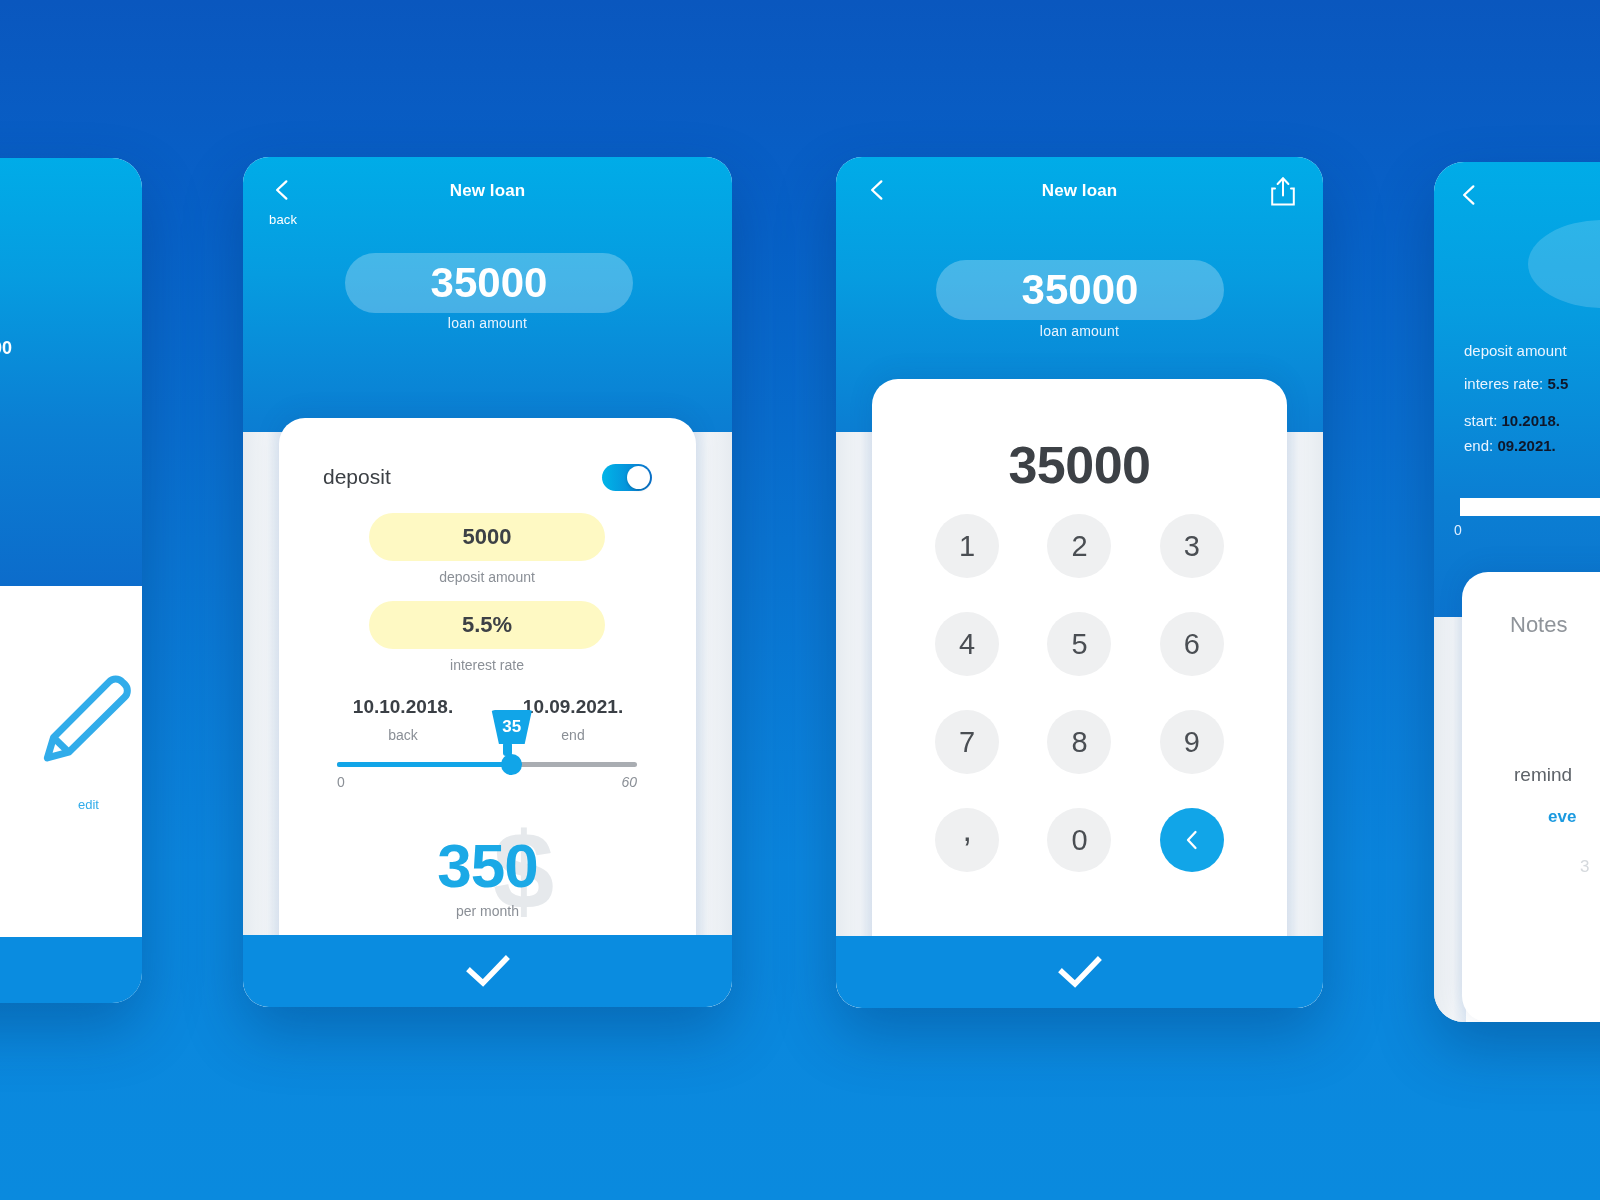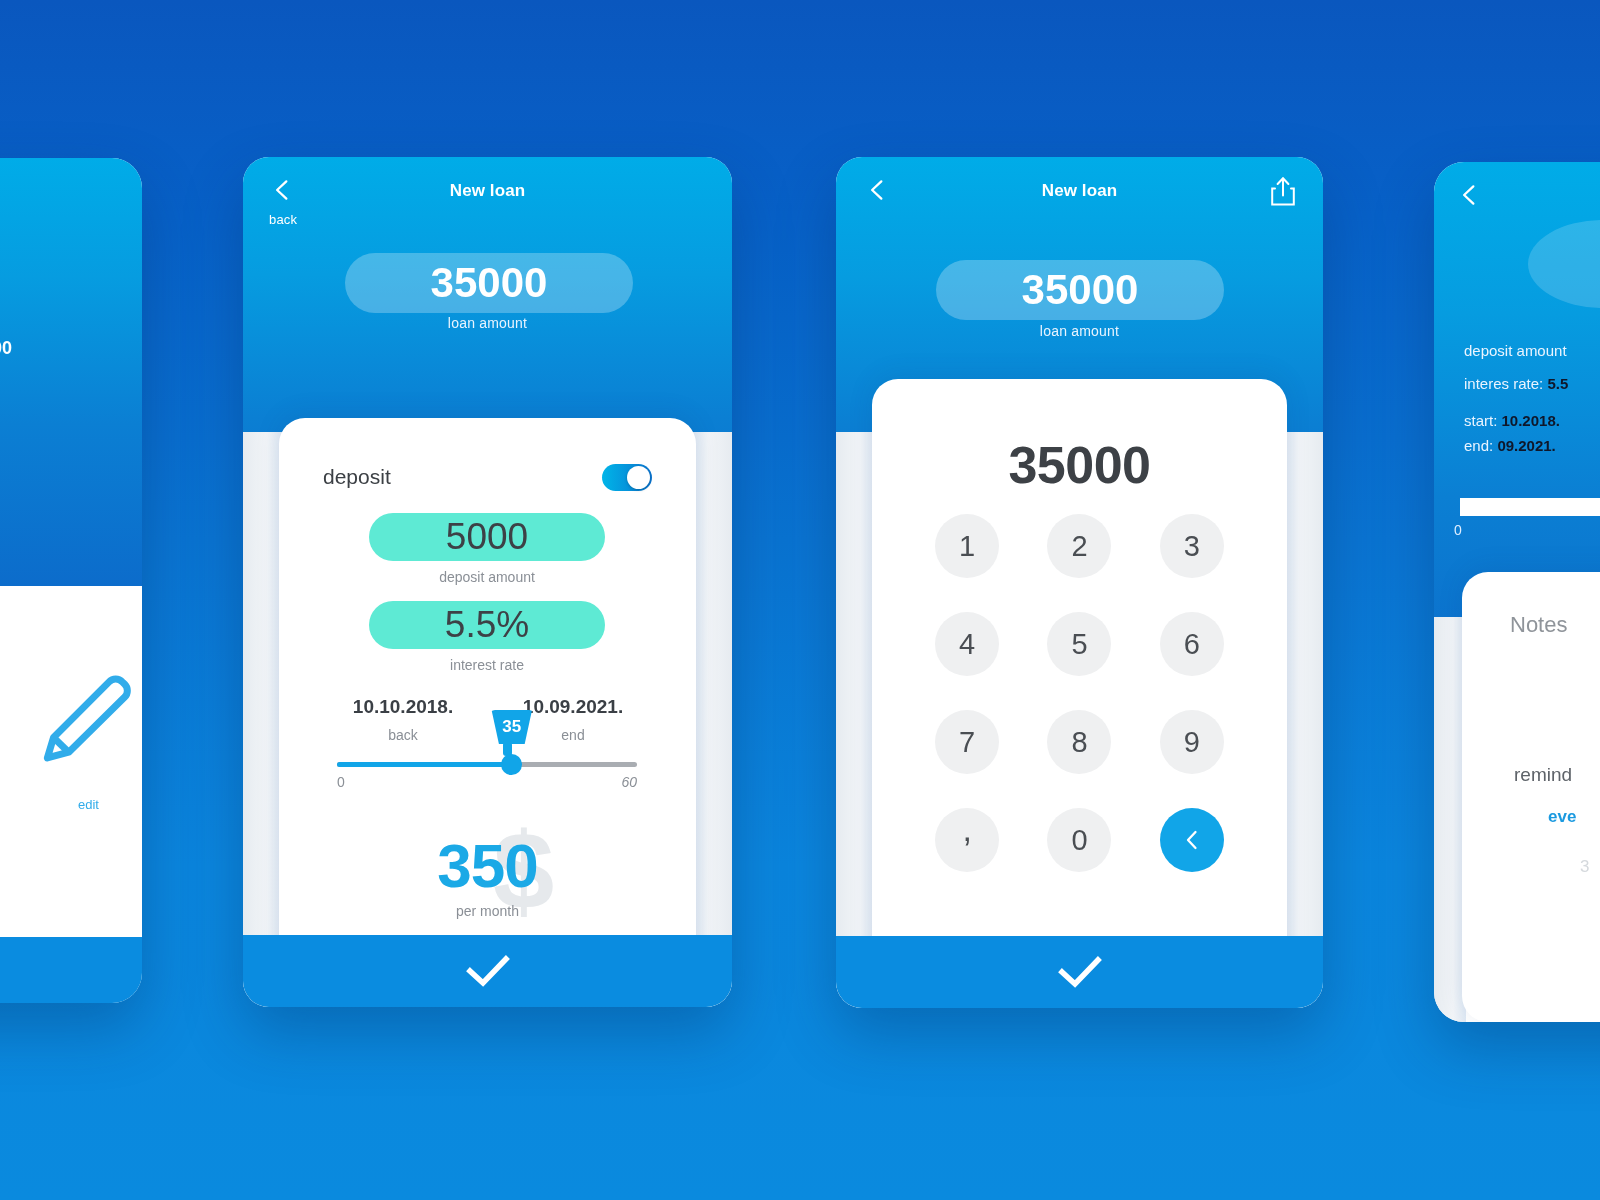--- a/index.html
+++ b/index.html
@@ -76,23 +76,23 @@
     width:50px; height:27px; border-radius:16px;
     background:linear-gradient(90deg,#00b5e8,#0b74cf);
     position:relative;
   }
   .toggle .knob {
     position:absolute; right:2px; top:2px; width:23px; height:23px;
     border-radius:50%; background:#fff; box-shadow:0 1px 3px rgba(0,0,0,.22);
   }
 
   .field {
-    position:absolute; background:#5eead4; border-radius:26px;
+    position:absolute; background:#fef9c3; border-radius:26px;
     display:flex; align-items:center; justify-content:center;
-    color:#3d4146; font-size:37px; font-weight:400;
+    color:#3d4146; font-size:22px; font-weight:700;
   }
   .field-caption {
     position:absolute; text-align:center; color:#8a8f96; font-size:14px;
   }
 
   .date-val { position:absolute; color:#3a3f45; font-size:19px; font-weight:600; text-align:center; }
   .date-cap { position:absolute; color:#8a8f96; font-size:14px; text-align:center; }
 
   
   .slider-wrap { position:absolute; }

